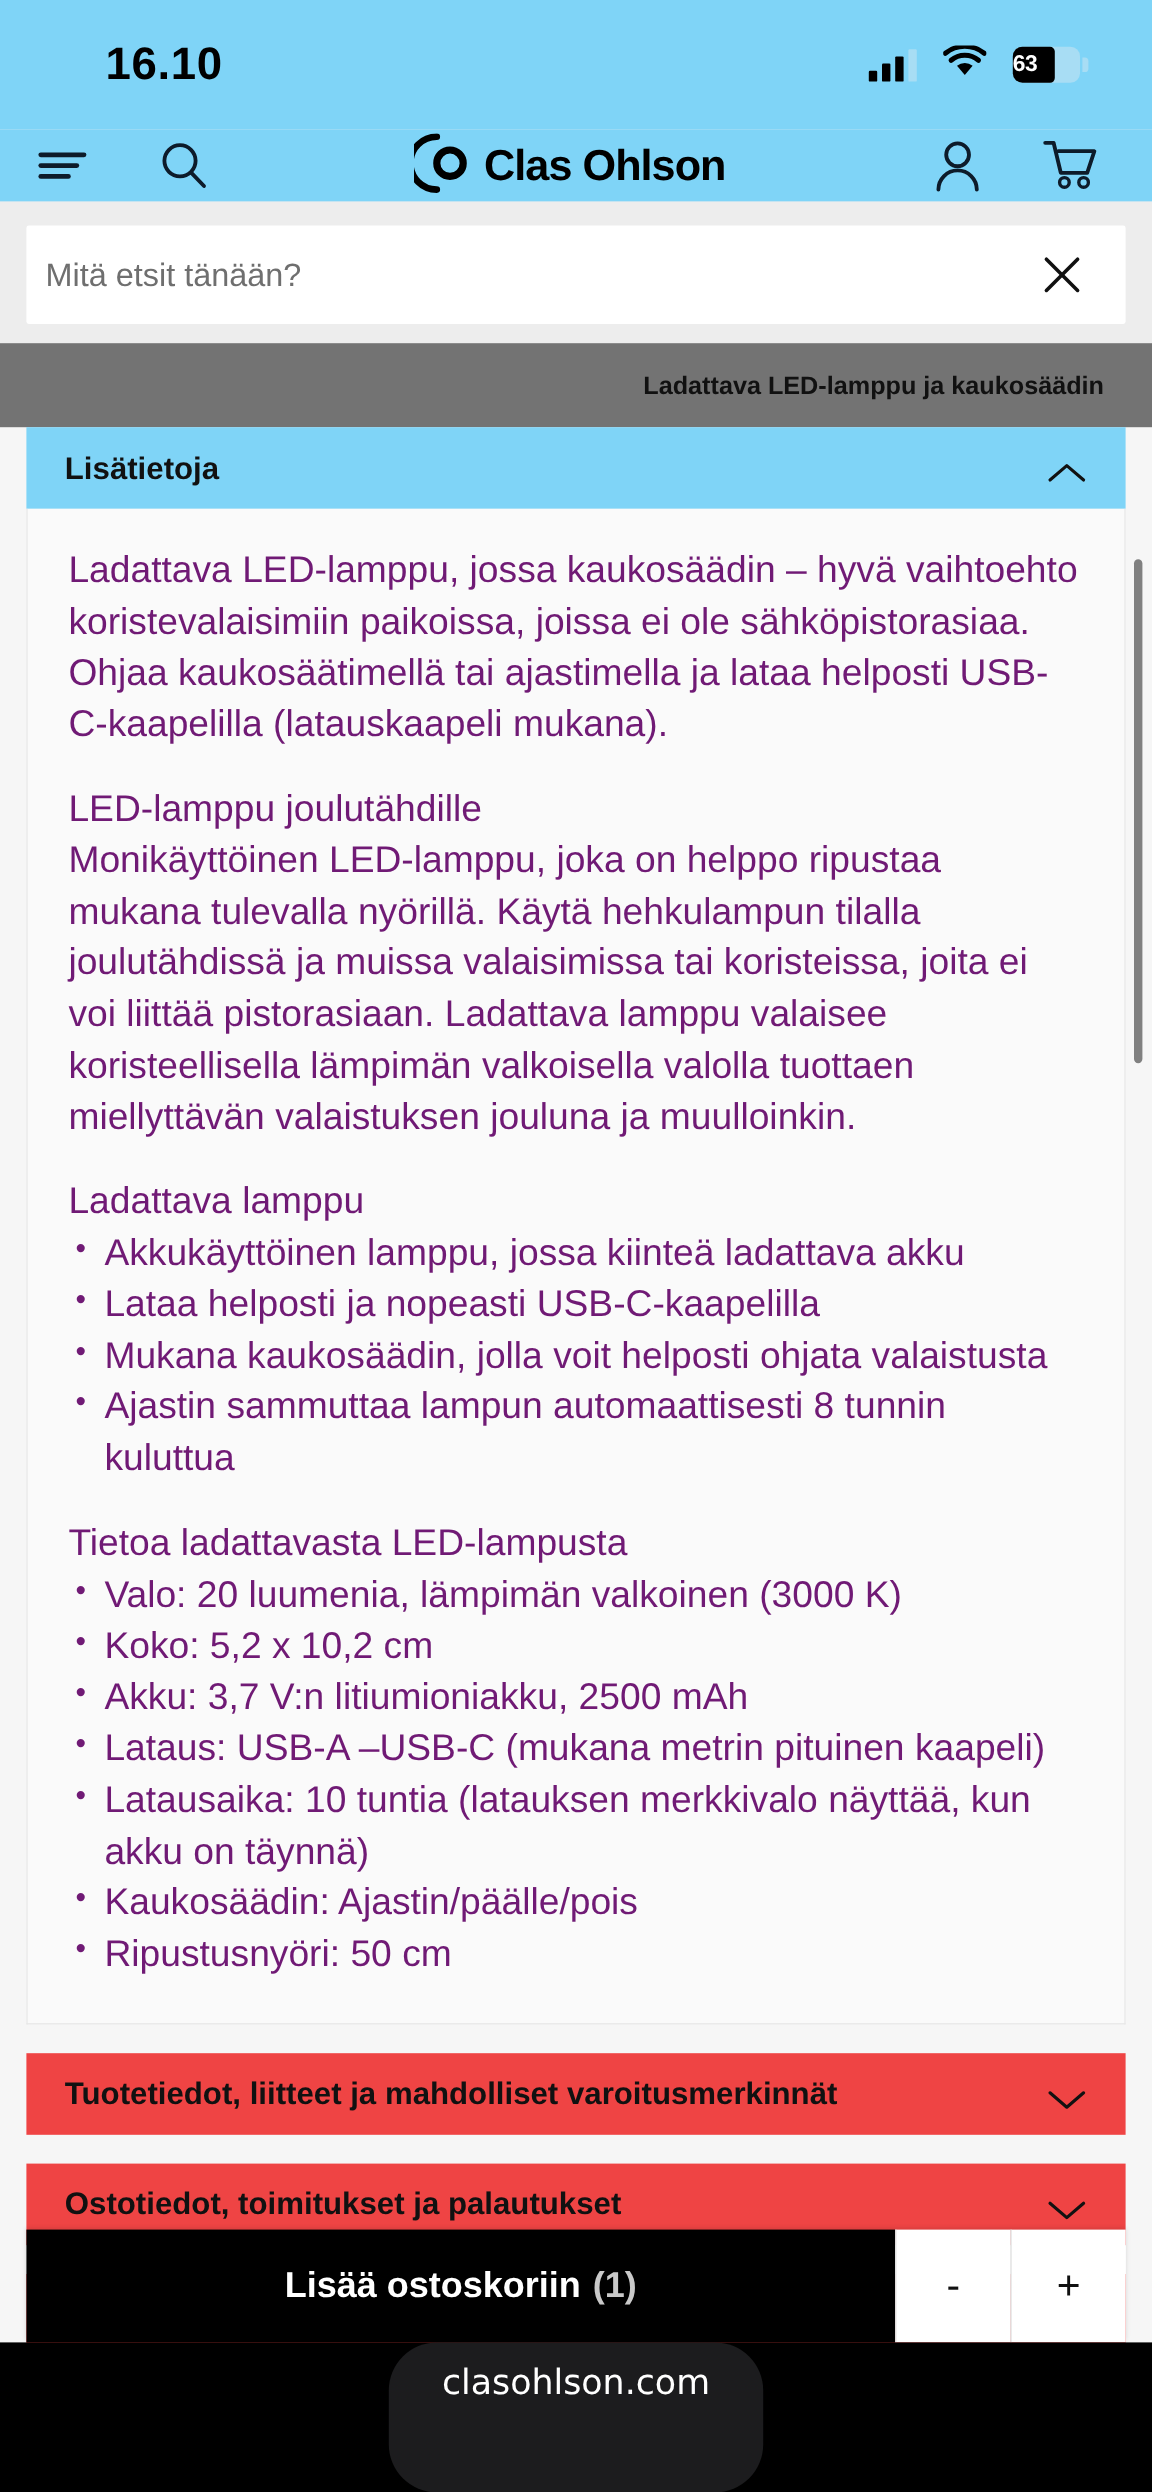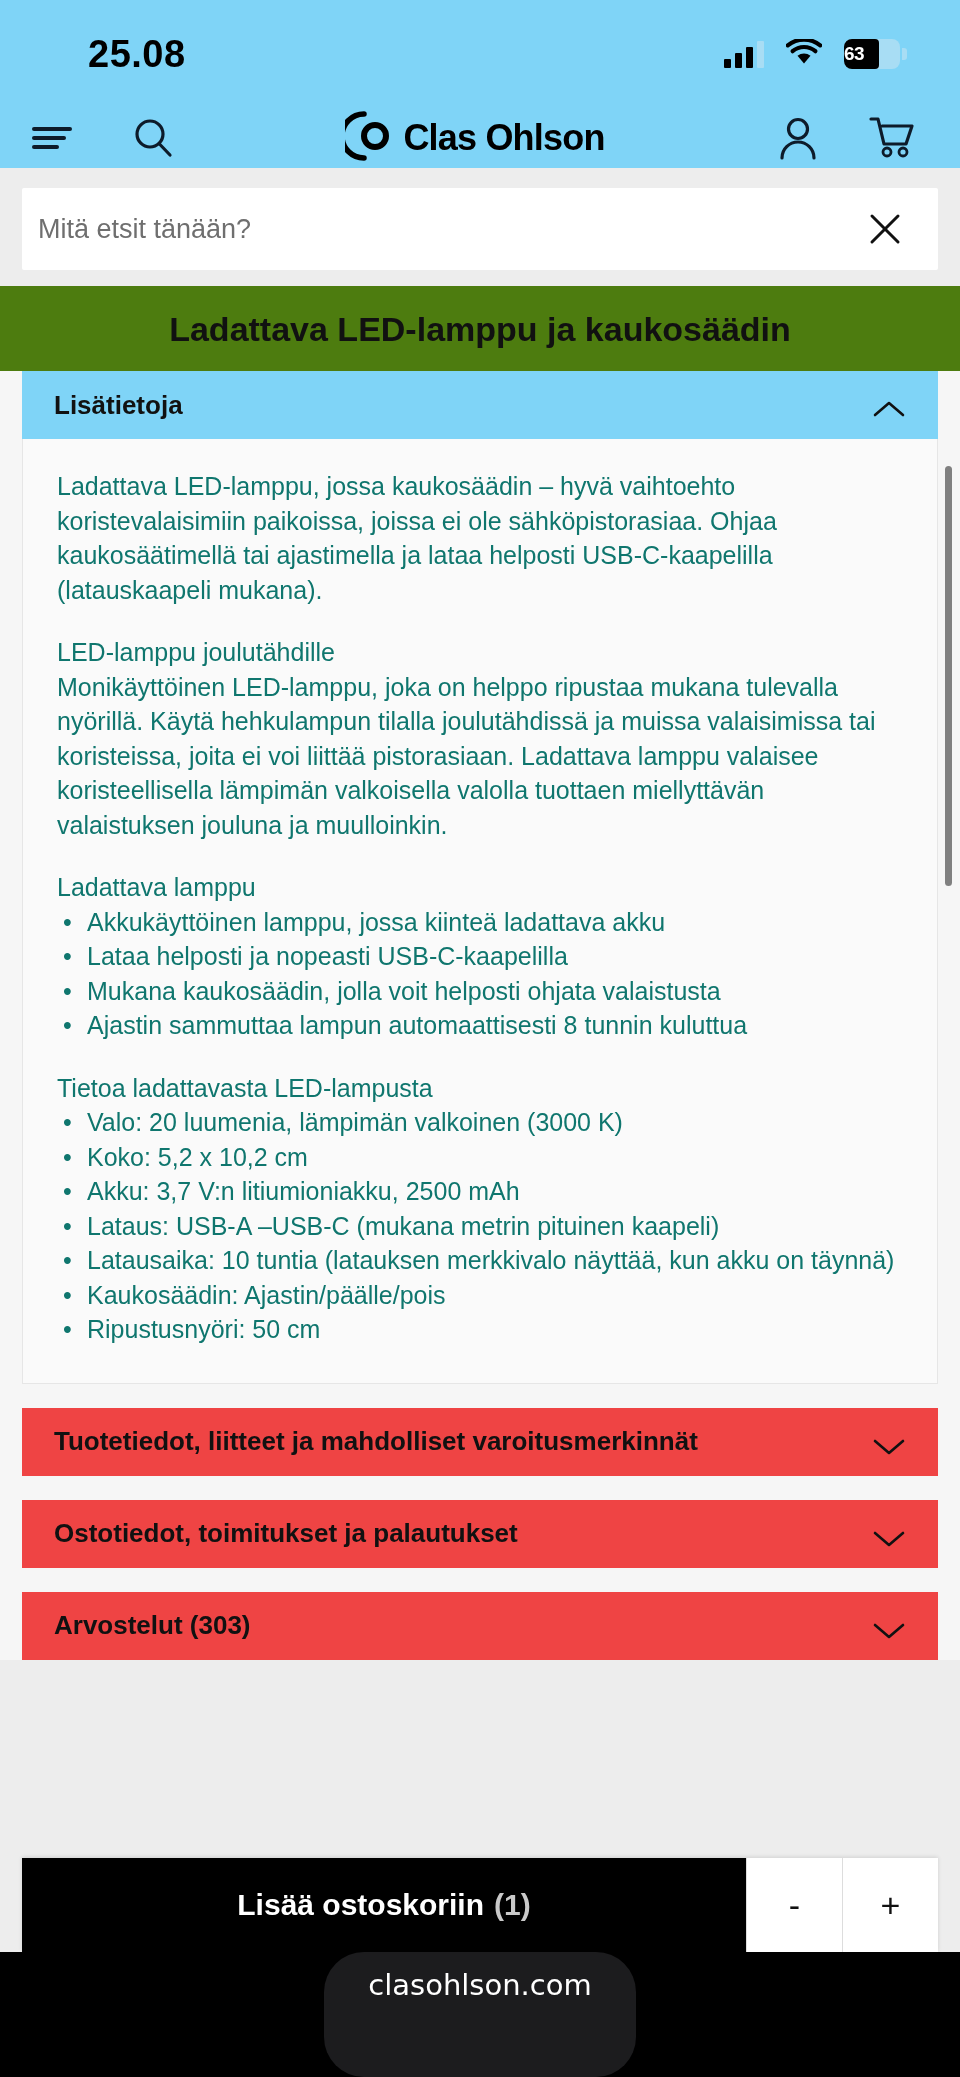--- a/index.html
+++ b/index.html
@@ -76,37 +76,37 @@
   .searchbar input {
     border:none; outline:none; font-size: 27px;
     font-family: inherit; color:#111; flex:1; background:transparent;
   }
   .searchbar input::placeholder { color:#6f6f6f; }
   .clear-x { background:none;border:none;cursor:pointer; padding:4px; display:flex; }
 
   
   .page { background:#f6f6f6; padding: 0 0 0 0; }
   .prod-title {
-    text-align:center; font-size: 34px; font-weight:700;
+    text-align:right; font-size: 21px; font-weight:700;
     color:#111; padding: 24px 40px 22px;
-    background:#4d7c0f;
+    background:#737373;
   }
 
   .acc { margin: 0 22px 16px; }
   .acc-head {
     display:flex; align-items:center; justify-content:space-between;
     padding: 0 32px; height: 68px; cursor:pointer;
     font-size: 26px; font-weight:700; color:#111;
   }
   .acc-head.open { background:#7FD4F7; }
   .acc-head.closed { background:#ef4444; }
   .acc-body {
     background:#fafafa; border:1px solid #e6e6e6; border-top:none;
     padding: 30px 34px 36px;
-    font-size: 25px; line-height: 1.38; color:#0f766e;
+    font-size: 31px; line-height: 1.38; color:#701a75;
   }
   .acc-body p { margin: 0 0 0; }
   .acc-body .gap { height: 28px; }
   .acc-body ul { list-style:none; margin: 0; padding: 0; }
   .acc-body li {
     position:relative; padding-left: 30px; margin: 0;
   }
   .acc-body li:before {
     content:"•"; position:absolute; left: 6px; top:0; font-size: 25px;
   }
@@ -146,21 +146,21 @@
     position:absolute; right: 8px; top: 466px; width: 7px; height: 420px;
     background:#808080; border-radius: 4px;
   }
 </style>
 </head>
 <body>
 
 <div id="screen">
 
   <div class="statusbar">
-    <div class="status-time">25.08</div>
+    <div class="status-time">16.10</div>
     <div class="status-right">
       <span class="sig">
         <i></i>
           <i></i>
           <i></i>
           <i></i>
       </span>
       <span>
         <svg width="36" height="27" viewBox="0 0 36 27">
           <path d="M18 24.5 L11.5 16.8 a10.4 10.4 0 0 1 13 0 Z" fill="#000"></path>

